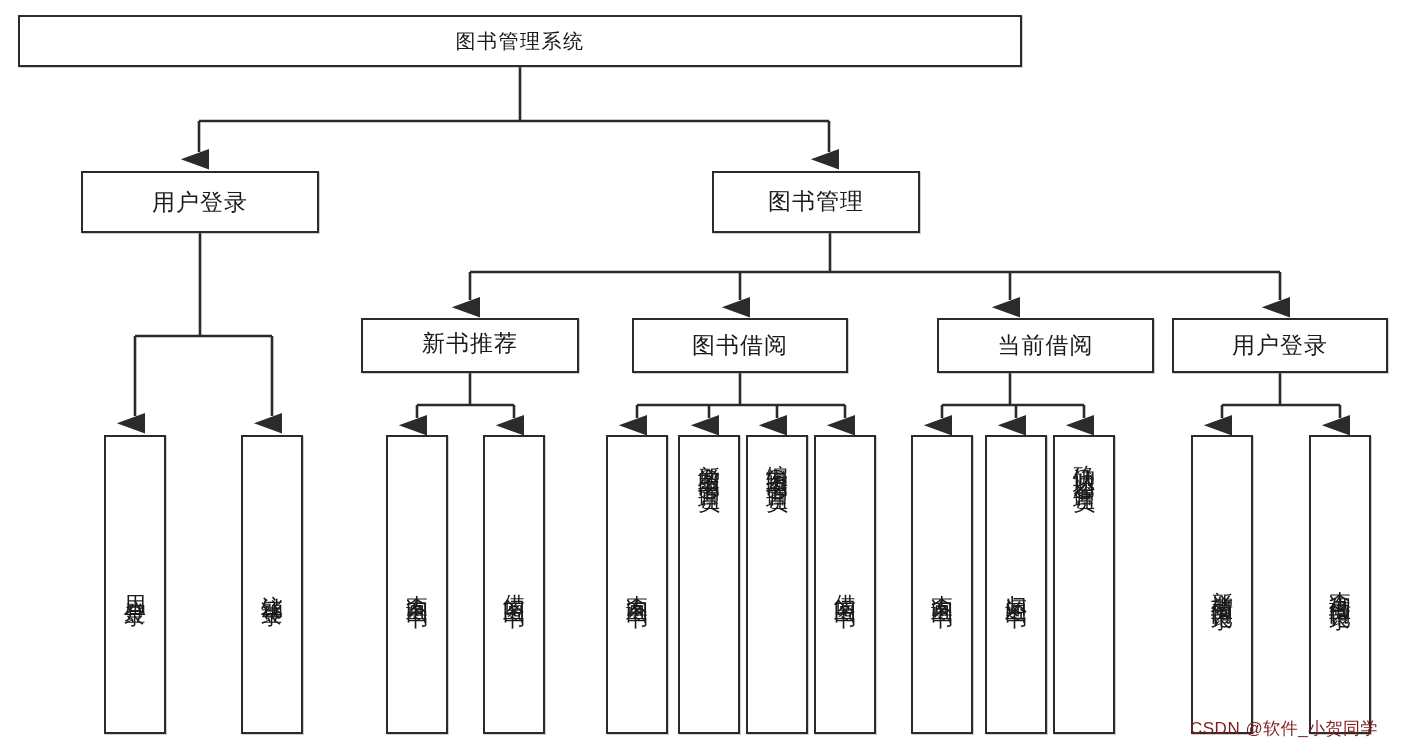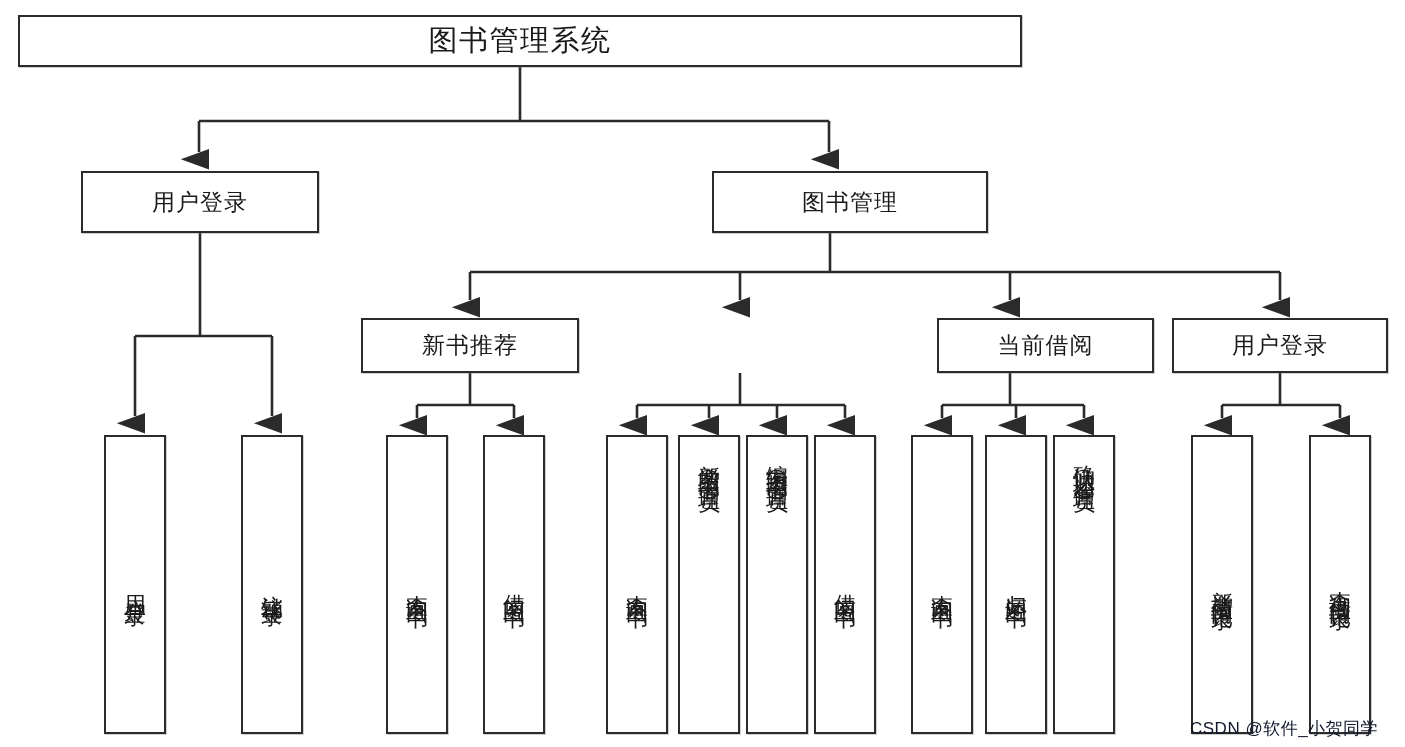--- a/index.html
+++ b/index.html
@@ -40,21 +40,21 @@
     display: block;
     text-align: center;
     line-height: 1.15;
   }
   .node.horiz .label {
     font-size: 23px;
     letter-spacing: 1px;
     white-space: nowrap;
   }
   .node.root .label {
-    font-size: 29px;
+    font-size: 20px;
     letter-spacing: 1.5px;
   }
   .node.vert {
     align-items: flex-start;
     padding-top: 10px;
   }
   .node.vert .label {
     writing-mode: vertical-rl;
     text-orientation: upright;
     font-size: 22px;
@@ -62,21 +62,21 @@
     line-height: 1;
     white-space: nowrap;
   }
   .node.vert.mid {
     align-items: center;
     padding-top: 0;
   }
   .watermark {
     position: absolute;
     font-size: 17px;
-    color: #0f172a;
+    color: #7f1d1d;
     white-space: nowrap;
     letter-spacing: 0.5px;
   }
 </style>
 </head>
 <body>
 
 <div id="canvas">
 
   <svg id="edges" viewBox="0 0 1405 747">
@@ -129,26 +129,29 @@
     </g>
   </svg>
 
   <div class="node horiz root" style="left:18px; top:15px; width:1004px; height:52px;">
     <span class="label">图书管理系统</span>
   </div>
 
   <div class="node horiz" style="left:81px; top:171px; width:238px; height:62px;">
     <span class="label">用户登录</span>
   </div>
-  <div class="node horiz" style="left:712px; top:171px; width:276px; height:62px;">
+  <div class="node horiz" style="left:712px; top:171px; width:208px; height:62px;font-family:Liberation Serif, serif;">
     <span class="label">图书管理</span>
   </div>
 
-  <div class="node horiz" style="left:361px; top:318px; width:218px; height:55px;">
+  <div class="node horiz" style="left:361px; top:318px; width:218px; height:55px;font-family:Liberation Mono, monospace;">
     <span class="label">新书推荐</span>
+  </div>
+  <div class="node horiz" style="left:632px; top:318px; width:216px; height:55px;">
+    <span class="label">图书借阅</span>
   </div>
   <div class="node horiz" style="left:901px; top:318px; width:217px; height:55px;margin-left:36px;">
     <span class="label">当前借阅</span>
   </div>
   <div class="node horiz" style="left:1172px; top:318px; width:216px; height:55px;">
     <span class="label">用户登录</span>
   </div>
 
   <div class="node vert mid" style="left:104px; top:435px; width:62px; height:299px;">
     <span class="label">用户登录</span>

